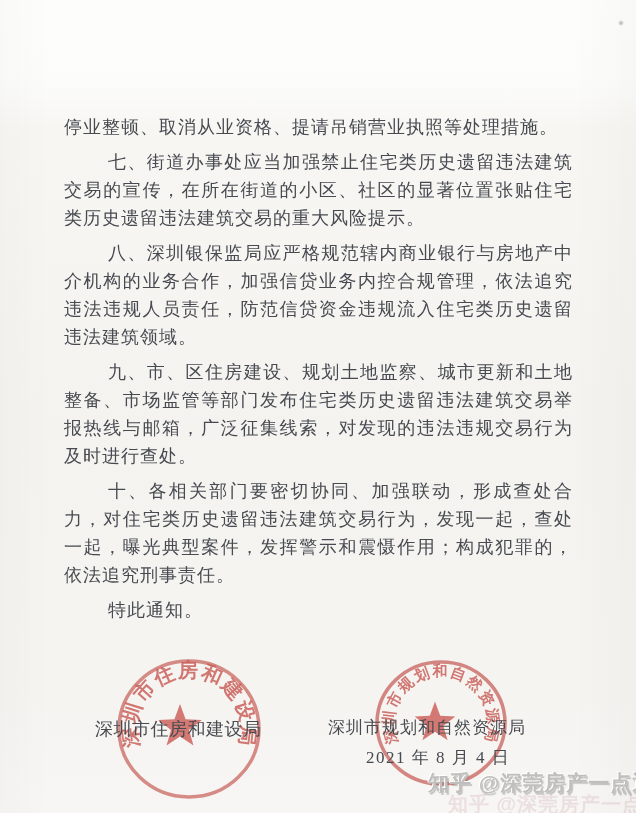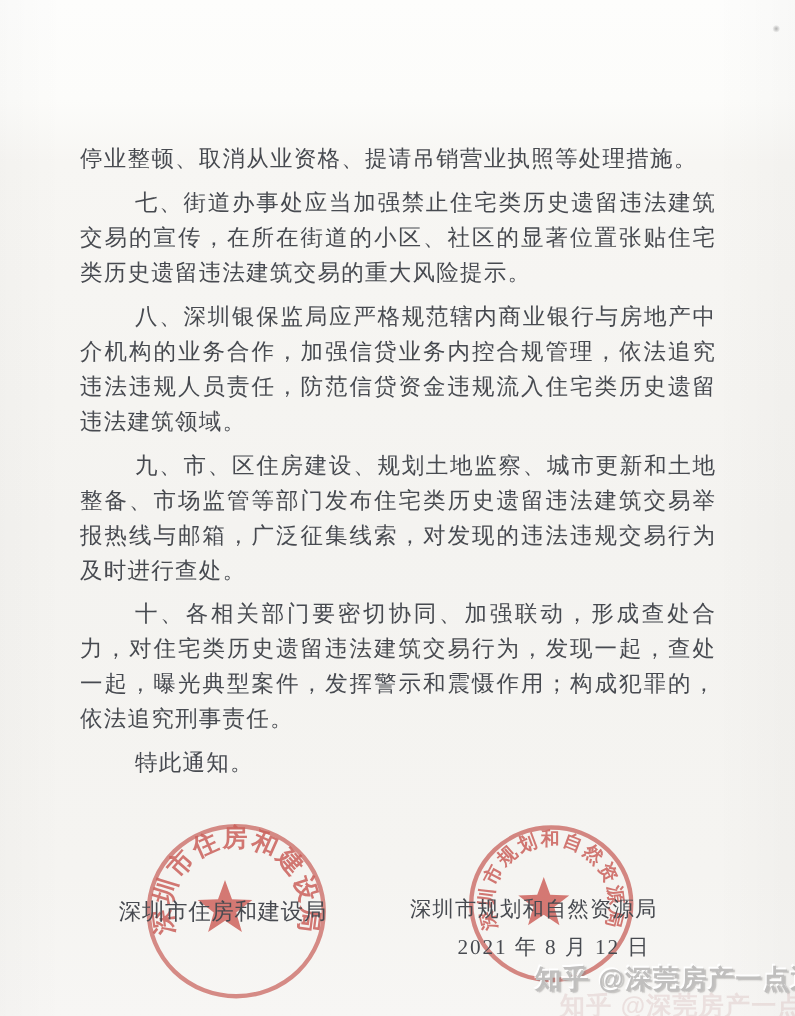--- a/index.html
+++ b/index.html
@@ -84,18 +84,18 @@
     </defs>
     <ellipse cx="67" cy="63" rx="64" ry="61" fill="none" stroke="rgba(197,88,82,0.78)" stroke-width="3.5"></ellipse>
     <text font-size="15" letter-spacing="2" fill="rgba(197,80,74,0.85)" font-family="Liberation Serif, serif" font-weight="bold">
       <textPath href="#arcR" startOffset="50%" text-anchor="middle">深圳市规划和自然资源局</textPath>
     </text>
     <polygon transform="translate(61,63) scale(0.93)" points="0,-23 -5.6,-7.7 -21.9,-7.1 -9.0,2.9 -13.5,18.6 0,9.5 13.5,18.6 9.0,2.9 21.9,-7.1 5.6,-7.7" fill="rgba(199,72,66,0.8)"></polygon>
   </svg>
 
   <div class="sig sig-left">深圳市住房和建设局</div>
   <div class="sig sig-right">深圳市规划和自然资源局</div>
-  <div class="sig doc-date">2021 年 8 月 12 日</div>
+  <div class="sig doc-date">2021 年 8 月 4 日</div>
 
   <div class="watermark-ghost">知乎 @深莞房产一点通</div>
   <div class="watermark">知乎 @深莞房产一点通</div>
 
 </div>
 
 </body></html>

